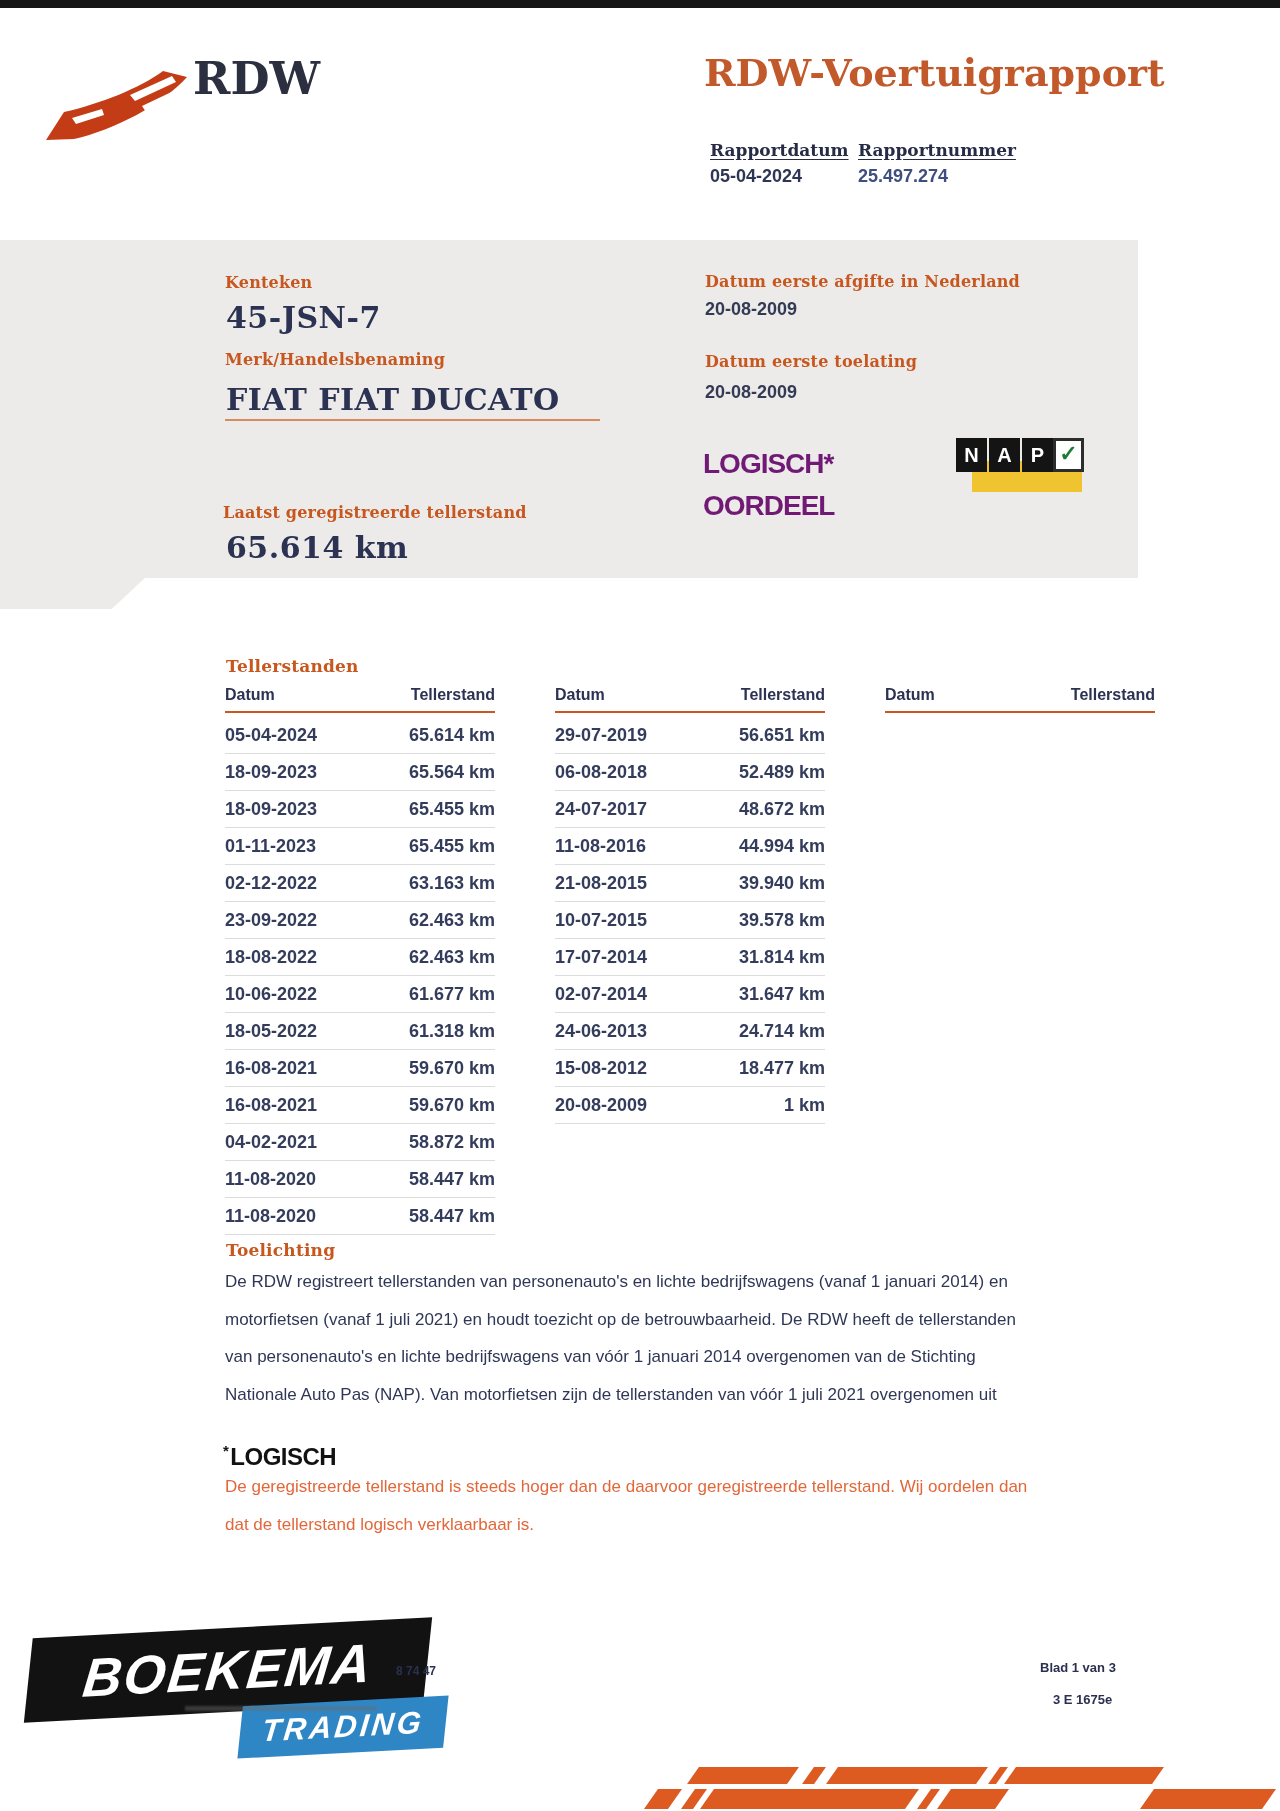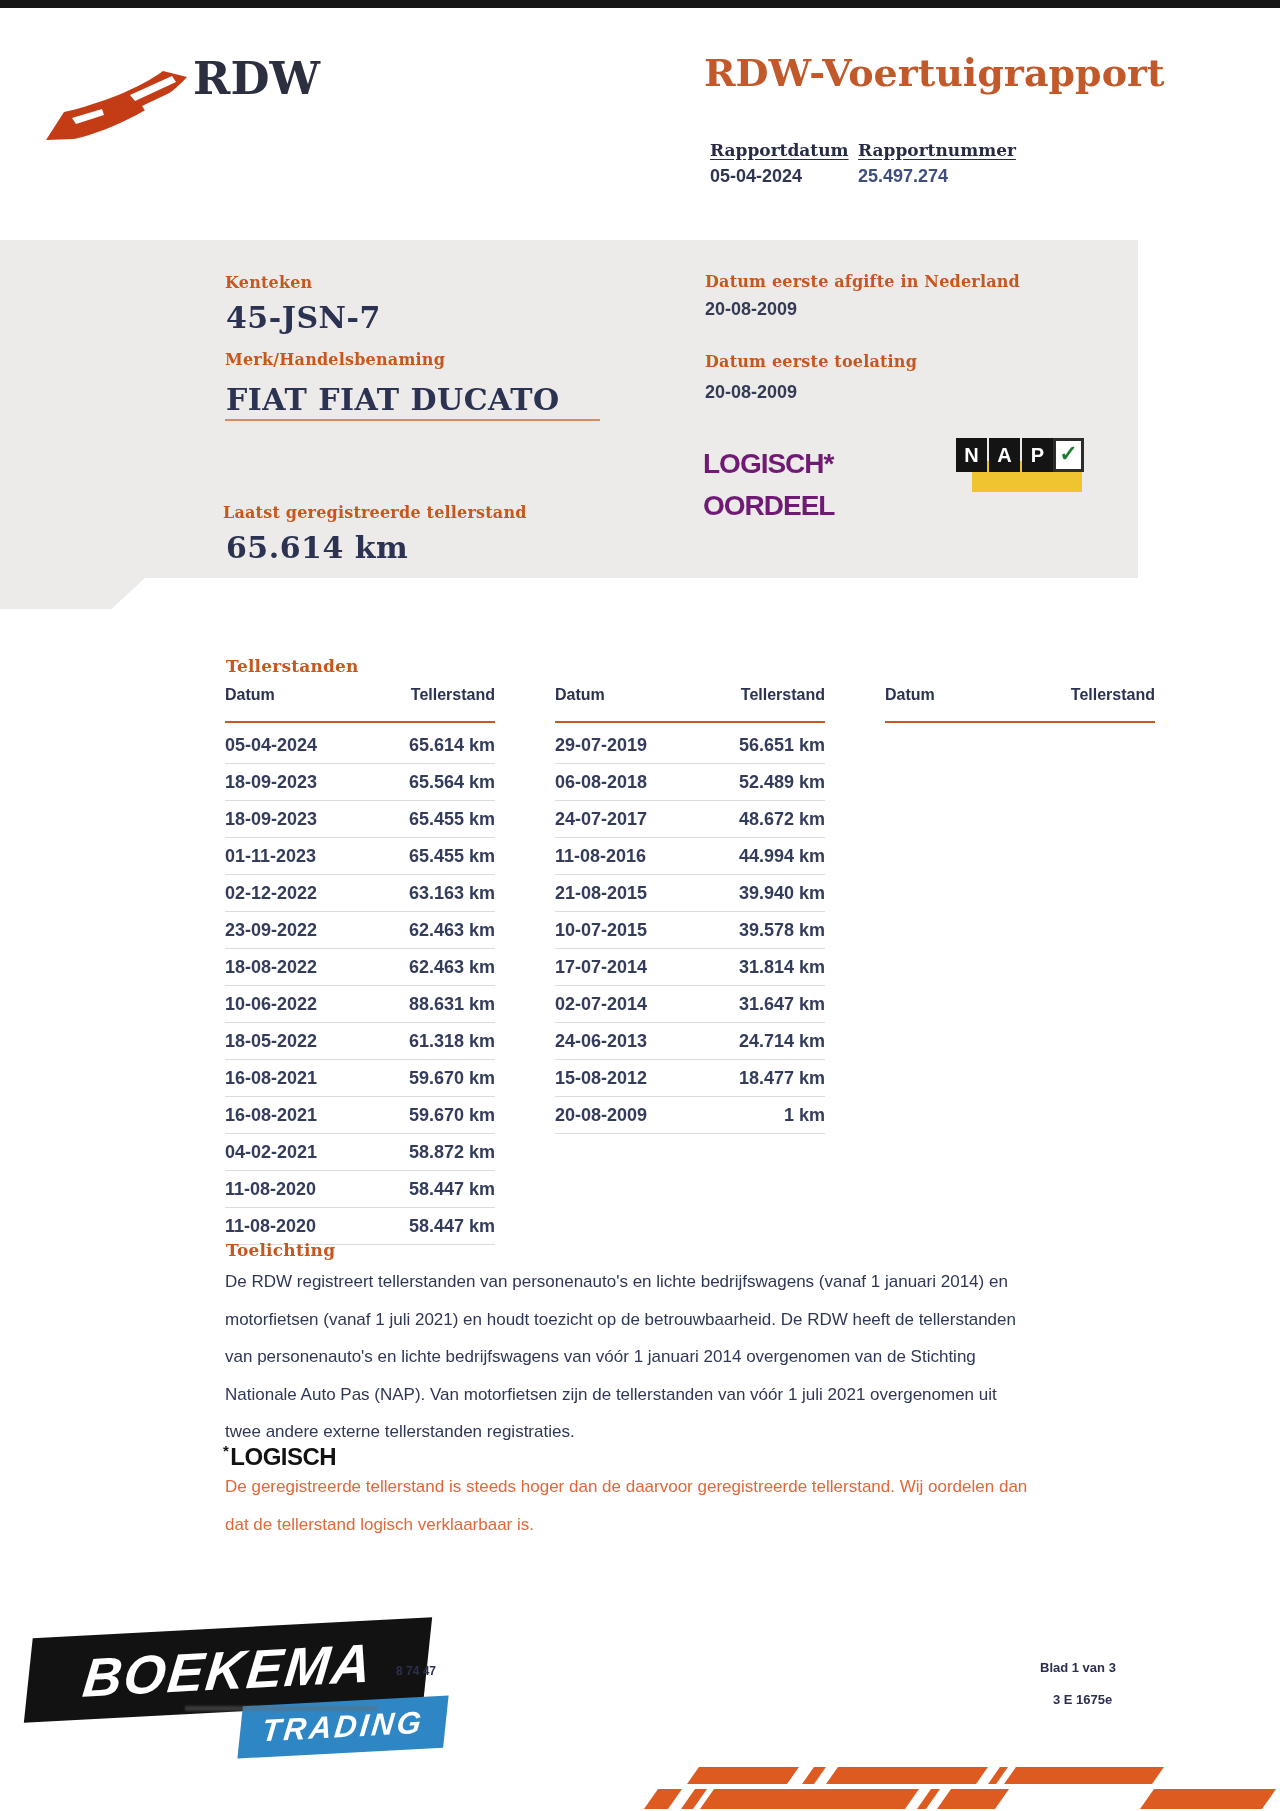--- a/index.html
+++ b/index.html
@@ -21,21 +21,21 @@
   .nap{left:956px;top:438px;width:132px;height:58px;}
   .nap-yellow{position:absolute;left:16px;top:23px;width:110px;height:31px;background:#f0c330;}
   .nap-sq{position:absolute;top:0;width:31px;height:34px;background:#141414;color:#fff;
           font-weight:bold;font-size:20px;text-align:center;line-height:34px;}
   .nap-chk{position:absolute;top:0;left:97px;width:31px;height:34px;background:#fff;
            border:3px solid #2c2c2c;box-sizing:border-box;color:#1c7c35;font-weight:bold;
            font-size:22px;text-align:center;line-height:26px;}
   
   .tcol{position:absolute;top:686px;width:270px;}
   .thead{display:flex;justify-content:space-between;border-bottom:2px solid #c8581f;
-         padding-bottom:17px;font-weight:bold;color:#2b3252;font-size:16px;}
+         padding-bottom:7px;font-weight:bold;color:#2b3252;font-size:16px;}
   .tbody{margin-top:4px;}
   .trow{display:flex;justify-content:space-between;align-items:center;height:36px;
         border-bottom:1px solid #dcdcdc;font-size:18px;font-weight:bold;color:#343c5c;}
   .tl-line{height:37.5px;line-height:37.5px;font-size:17px;color:#2f3757;white-space:nowrap;}
   .tl-orange{color:#e2673a;}
   .logisch-h{font-size:24px;font-weight:bold;color:#121212;letter-spacing:-.5px;}
   .logisch-h .mark{font-size:15px;vertical-align:9px;margin-right:2px;}
   
   .boekema{left:28px;top:1628px;width:400px;height:84px;background:#121212;
            transform:rotate(-3deg) skewX(-9deg);display:flex;align-items:center;justify-content:center;}
@@ -139,21 +139,21 @@
           <span>62.463 km</span>
         </div>
 
         <div class="trow">
           <span>18-08-2022</span>
           <span>62.463 km</span>
         </div>
 
         <div class="trow">
           <span>10-06-2022</span>
-          <span>88.631 km</span>
+          <span>61.677 km</span>
         </div>
 
         <div class="trow">
           <span>18-05-2022</span>
           <span>61.318 km</span>
         </div>
 
         <div class="trow">
           <span>16-08-2021</span>
           <span>59.670 km</span>
@@ -259,21 +259,20 @@
   <div class="abs" style="left:225px;top:1263px;width:820px;">
 
       <div class="tl-line">De RDW registreert tellerstanden van personenauto's en lichte bedrijfswagens (vanaf 1 januari 2014) en</div>
 
       <div class="tl-line">motorfietsen (vanaf 1 juli 2021) en houdt toezicht op de betrouwbaarheid. De RDW heeft de tellerstanden</div>
 
       <div class="tl-line">van personenauto's en lichte bedrijfswagens van vóór 1 januari 2014 overgenomen van de Stichting</div>
 
       <div class="tl-line">Nationale Auto Pas (NAP). Van motorfietsen zijn de tellerstanden van vóór 1 juli 2021 overgenomen uit</div>
 
-      <div class="tl-line">twee andere externe tellerstanden registraties.</div>
     </div>
 
   <div class="abs logisch-h" style="left:223px;top:1442px;">
     <span class="mark">*</span><span>LOGISCH</span>
   </div>
   <div class="abs" style="left:225px;top:1468px;width:840px;">
 
       <div class="tl-line tl-orange">De geregistreerde tellerstand is steeds hoger dan de daarvoor geregistreerde tellerstand. Wij oordelen dan</div>
 
       <div class="tl-line tl-orange">dat de tellerstand logisch verklaarbaar is.</div>

